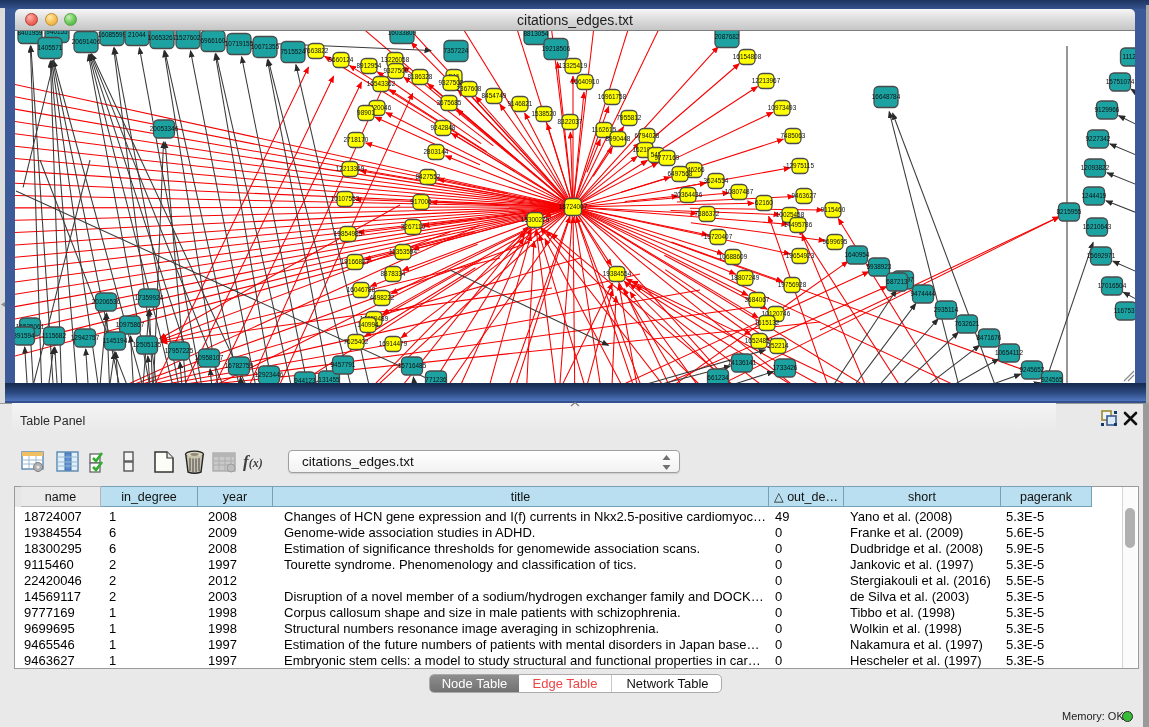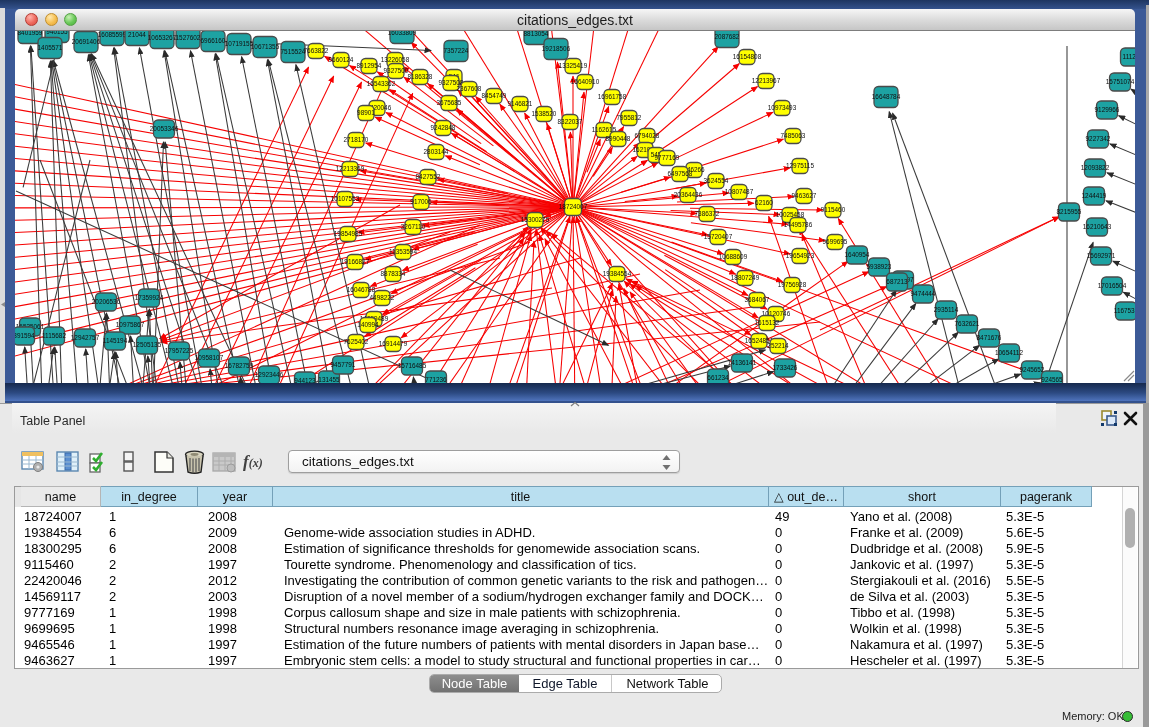--- a/index.html
+++ b/index.html
@@ -19,21 +19,21 @@
 #dropdown{position:absolute;left:288px;top:450px;width:392px;height:23px;background:linear-gradient(180deg,#ffffff,#f2f2f2);border:1px solid #9e9e9e;border-radius:4px;box-shadow:0 1px 1px rgba(0,0,0,.12)}
 #dropdown .txt{position:absolute;left:13px;top:3px;font-size:13.5px;color:#111}
 #tablebox{position:absolute;left:14px;top:486px;width:1125px;height:183px;background:#fff;border:1px solid #9a9a9a}
 .hc{position:absolute;top:486px;height:21px;border:1px solid #74a0b8;border-left:none;background:#b9dff0;font-size:12.5px;color:#111;text-align:center;line-height:20px}
 .row{position:absolute;left:14px;width:1110px;height:16px;font-size:13px;color:#000}
 .row span{position:absolute;top:1px;white-space:nowrap}
 #vscroll{position:absolute;left:1122px;top:487px;width:15px;height:181px;background:#fbfbfb;border-left:1px solid #d5d5d5}
 #vthumb{position:absolute;left:1124.5px;top:508px;width:10px;height:40px;background:#b0b0b0;border-radius:5px}
 #tabs{position:absolute;left:429px;top:674px;width:293px;height:19px;border:1px solid #ababab;border-radius:5px;background:#fff;overflow:hidden}
 #tab1{position:absolute;left:0;top:0;width:89px;height:19px;background:linear-gradient(180deg,#8e8e8e,#6e6e6e);color:#fff;font-size:13px;text-align:center;line-height:18px}
-#tab2{position:absolute;left:89px;top:0;width:93px;height:19px;color:#0f172a;font-size:13px;text-align:center;line-height:18px;border-right:1px solid #c8c8c8}
+#tab2{position:absolute;left:89px;top:0;width:93px;height:19px;color:#ef4444;font-size:13px;text-align:center;line-height:18px;border-right:1px solid #c8c8c8}
 #tab3{position:absolute;left:182px;top:0;width:111px;height:19px;color:#111;font-size:13px;text-align:center;line-height:18px}
 #mem{position:absolute;left:1062px;top:710px;font-size:11px;color:#222}
 #memdot{position:absolute;left:1121.5px;top:710.5px;width:11.5px;height:11.5px;border-radius:50%;background:#36bd36;border:1.3px solid #2a2a2a}
 #rstrip{position:absolute;left:1143px;top:403px;width:6px;height:324px;background:#9a9a9a}
 .icon{position:absolute;top:451px}
 </style></head><body>
 <div id="desk"></div>
 <div id="desktop-top"></div>
 <div id="leftgray"></div>
 <div style="position:absolute;left:1px;top:302px;width:4px;height:5px;background:#8a8a8a;clip-path:polygon(100% 0,0 50%,100% 100%)"></div>
@@ -651,20 +651,21 @@
 <div class="hc" style="left:101px;width:97px">in_degree</div>
 <div class="hc" style="left:198px;width:75px">year</div>
 <div class="hc" style="left:273px;width:496px">title</div>
 <div class="hc" style="left:769px;width:75px">△ out_de…</div>
 <div class="hc" style="left:844px;width:157px">short</div>
 <div class="hc" style="left:1001px;width:91px">pagerank</div>
 <div class="row" style="top:508px">
     <span style="left:10px">18724007</span>
     <span style="left:95px">1</span>
     <span style="left:194px">2008</span>
+    <span style="left:270px">Changes of HCN gene expression and I(f) currents in Nkx2.5-positive cardiomyoc…</span>
     <span style="left:761px">49</span>
     <span style="left:836px">Yano et al. (2008)</span>
     <span style="left:992px">5.3E-5</span>
   </div>
 <div class="row" style="top:524px">
     <span style="left:10px">19384554</span>
     <span style="left:95px">6</span>
     <span style="left:194px">2009</span>
     <span style="left:270px">Genome-wide association studies in ADHD.</span>
     <span style="left:761px">0</span>
@@ -686,21 +687,20 @@
     <span style="left:194px">1997</span>
     <span style="left:270px">Tourette syndrome. Phenomenology and classification of tics.</span>
     <span style="left:761px">0</span>
     <span style="left:836px">Jankovic et al. (1997)</span>
     <span style="left:992px">5.3E-5</span>
   </div>
 <div class="row" style="top:572px">
     <span style="left:10px">22420046</span>
     <span style="left:95px">2</span>
     <span style="left:194px">2012</span>
-    <span style="left:270px">Investigating the contribution of common genetic variants to the risk and pathogen…</span>
     <span style="left:761px">0</span>
     <span style="left:836px">Stergiakouli et al. (2016)</span>
     <span style="left:992px">5.5E-5</span>
   </div>
 <div class="row" style="top:588px">
     <span style="left:10px">14569117</span>
     <span style="left:95px">2</span>
     <span style="left:194px">2003</span>
     <span style="left:270px">Disruption of a novel member of a sodium/hydrogen exchanger family and DOCK…</span>
     <span style="left:761px">0</span>

